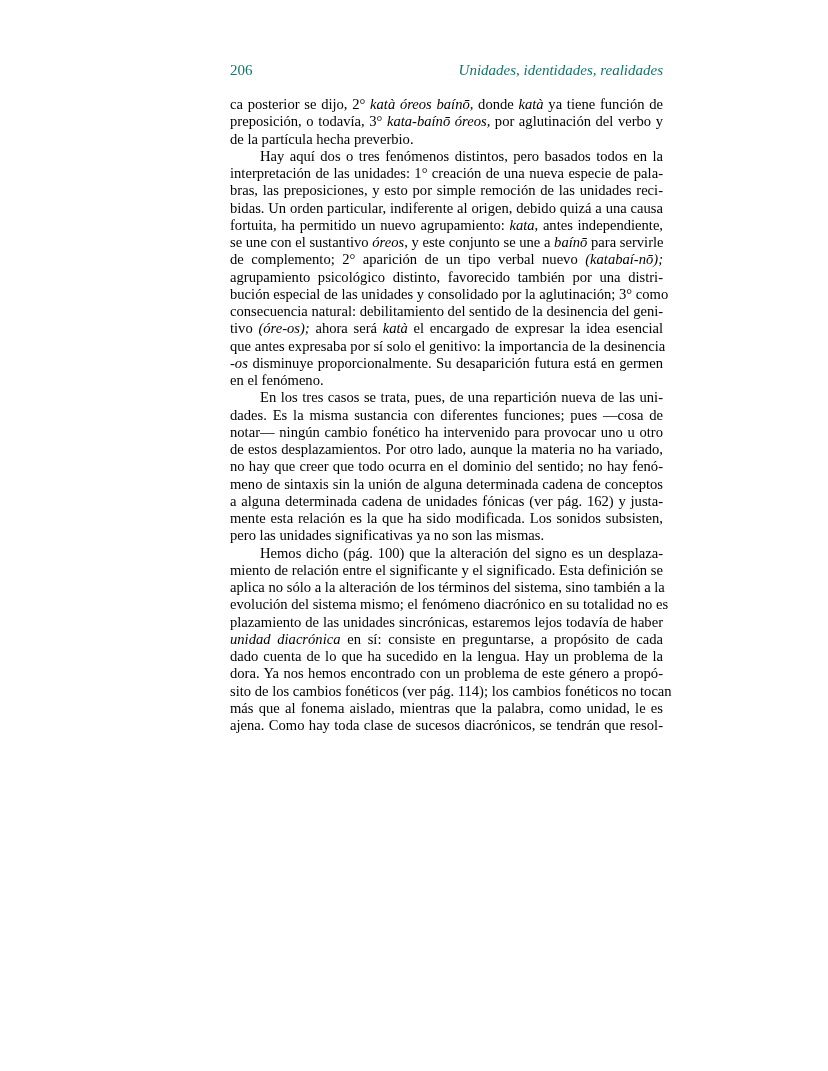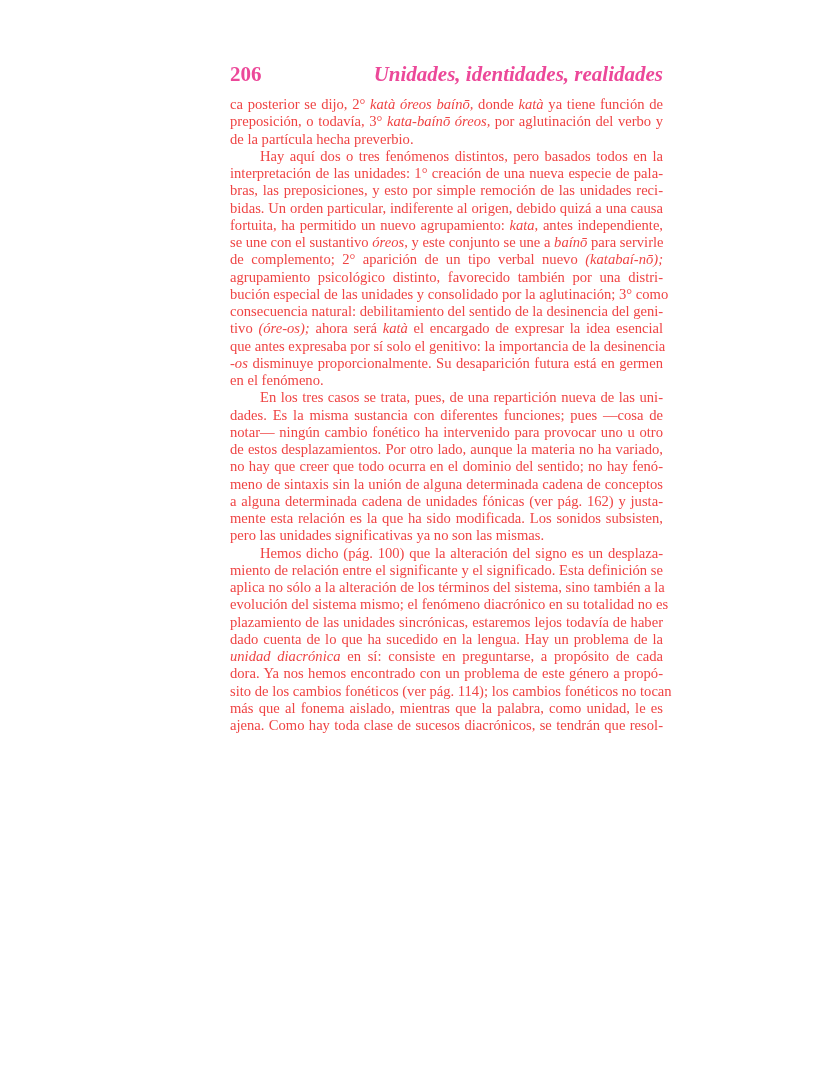--- a/index.html
+++ b/index.html
@@ -1,23 +1,23 @@
 <!DOCTYPE html>
 <html><head>
 <meta charset="utf-8">
 <style>
   html, body { margin: 0; padding: 0; background: #ffffff; }
   body { width: 828px; height: 1071px; position: relative; overflow: hidden; }
   .page { position: absolute; left: 0; top: 0; width: 828px; height: 1071px; background: #fff; }
   .header { position: absolute; left: 230px; top: 62px; width: 433px; height: 20px;
-    font-family: "Liberation Serif", "DejaVu Serif", serif; font-size: 21px; color: #ec4899; font-weight: bold; }
+    font-family: "Liberation Serif", "DejaVu Serif", serif; font-size: 15px; color: #0f766e; }
   .header .num { position: absolute; left: 0; top: 0; }
   .header .title { position: absolute; right: 0; top: 0; font-style: italic; text-align: right; }
   .body { position: absolute; left: 230px; top: 96px; width: 433px;
-    font-family: "Liberation Serif", "DejaVu Serif", serif; font-size: 14.6px; color: #ef4444; }
+    font-family: "Liberation Serif", "DejaVu Serif", serif; font-size: 14.6px; color: #000000; }
   .ln { display: block; height: 17.26px; line-height: 17.26px; white-space: nowrap;
     text-align: justify; text-align-last: justify; }
   .ln.last { text-align-last: left; }
   .ln.ind { padding-left: 30px; }
   i { font-style: italic; }
 </style>
 </head>
 <body>
 
 <div class="page">
@@ -50,20 +50,20 @@
       <span class="ln">no hay que creer que todo ocurra en el dominio del sentido; no hay fenó-</span>
       <span class="ln">meno de sintaxis sin la unión de alguna determinada cadena de conceptos</span>
       <span class="ln">a alguna determinada cadena de unidades fónicas (ver pág. 162) y justa-</span>
       <span class="ln">mente esta relación es la que ha sido modificada. Los sonidos subsisten,</span>
       <span class="ln last">pero las unidades significativas ya no son las mismas.</span>
       <span class="ln ind">Hemos dicho (pág. 100) que la alteración del signo es un desplaza-</span>
       <span class="ln">miento de relación entre el significante y el significado. Esta definición se</span>
       <span class="ln">aplica no sólo a la alteración de los términos del sistema, sino también a la</span>
       <span class="ln">evolución del sistema mismo; el fenómeno diacrónico en su totalidad no es</span>
       <span class="ln">plazamiento de las unidades sincrónicas, estaremos lejos todavía de haber</span>
+      <span class="ln"><i>unidad diacrónica</i> en sí: consiste en preguntarse, a propósito de cada</span>
       <span class="ln">dado cuenta de lo que ha sucedido en la lengua. Hay un problema de la</span>
-      <span class="ln"><i>unidad diacrónica</i> en sí: consiste en preguntarse, a propósito de cada</span>
       <span class="ln">dora. Ya nos hemos encontrado con un problema de este género a propó-</span>
       <span class="ln">sito de los cambios fonéticos (ver pág. 114); los cambios fonéticos no tocan</span>
       <span class="ln">más que al fonema aislado, mientras que la palabra, como unidad, le es</span>
       <span class="ln">ajena. Como hay toda clase de sucesos diacrónicos, se tendrán que resol-</span>
     </div>
 </div>
 
 </body></html>

